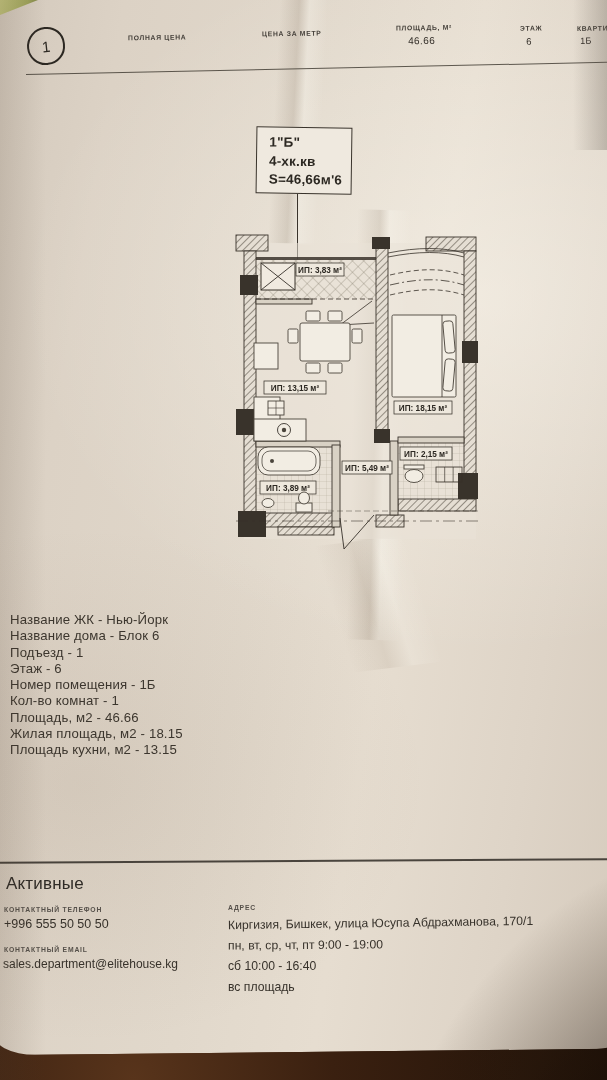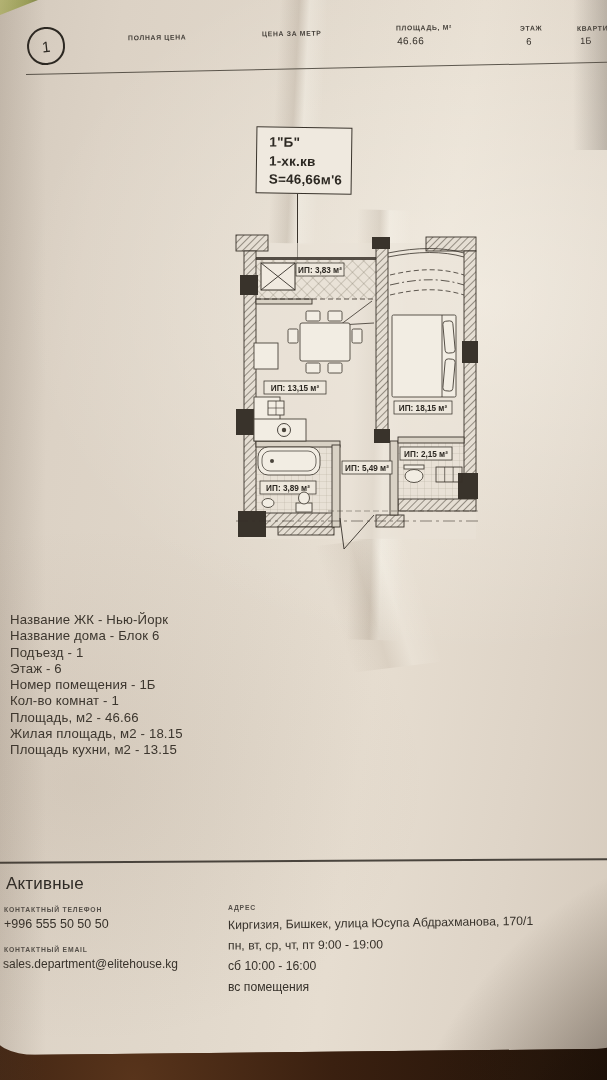--- a/index.html
+++ b/index.html
@@ -82,31 +82,31 @@
   <div class="abs crease c2"></div>
   <div class="abs crease c3"></div>
 
   <div class="abs badge">
     <span>1</span>
   </div>
   <div class="abs hrow">
     <div class="hlabel" style="left:128px;top:36px">ПОЛНАЯ ЦЕНА</div>
     <div class="hlabel" style="left:262px;top:34px">ЦЕНА ЗА МЕТР</div>
     <div class="hlabel" style="left:396px;top:30px">ПЛОЩАДЬ, М²</div>
-    <div class="hvalue" style="left:397px;top:41px">46.66</div>
+    <div class="hvalue" style="left:408px;top:41px">46.66</div>
     <div class="hlabel" style="left:520px;top:32px">ЭТАЖ</div>
     <div class="hvalue" style="left:526px;top:43px;font-size:9.5px">6</div>
     <div class="hlabel" style="left:577px;top:33px">КВАРТИР</div>
     <div class="hvalue" style="left:580px;top:44px;font-size:9px">1Б</div>
   </div>
   <div class="abs rule1"></div>
 
   <div class="abs callout">
     <div>1"Б"</div>
-    <div>1-хк.кв</div>
+    <div>4-хк.кв</div>
     <div>S=46,66м'6</div>
   </div>
   <div class="abs leader"></div>
   <div class="abs ldot"></div>
 
   <svg class="abs plan" width="252" height="352" viewBox="0 0 252 352">
     <defs>
       <pattern id="ph" patternUnits="userSpaceOnUse" width="5" height="5" patternTransform="rotate(45)">
         <rect width="5" height="5" fill="#e5ded3"></rect>
         <line x1="0" y1="0" x2="0" y2="5" stroke="#4c453b" stroke-width="1.1"></line>
@@ -247,20 +247,20 @@
   <div class="abs ftitle">Активные</div>
 
   <div class="flab" style="left:4px;top:906px">КОНТАКТНЫЙ ТЕЛЕФОН</div>
   <div class="fval" style="left:4px;top:917px;font-size:12.5px">+996 555 50 50 50</div>
   <div class="flab" style="left:4px;top:946px">КОНТАКТНЫЙ EMAIL</div>
   <div class="fval" style="left:3px;top:957px;font-size:12px">sales.department@elitehouse.kg</div>
 
   <div class="flab" style="left:228px;top:904px">АДРЕС</div>
   <div class="fval" style="left:228px;top:916px;font-size:12.2px;transform:rotate(-0.8deg)">Киргизия, Бишкек, улица Юсупа Абдрахманова, 170/1</div>
   <div class="fval" style="left:228px;top:938px;font-size:12.2px;transform:rotate(-0.4deg)">пн, вт, ср, чт, пт 9:00 - 19:00</div>
-  <div class="fval" style="left:228px;top:959px;font-size:12.2px">сб 10:00 - 16:00</div>
-  <div class="fval" style="left:228px;top:980px;font-size:12.2px">вс помещения</div>
+  <div class="fval" style="left:228px;top:959px;font-size:12.2px">сб 10:00 - 16:40</div>
+  <div class="fval" style="left:228px;top:980px;font-size:12.2px">вс площадь</div>
 
   <div class="abs vignette-l"></div>
   <div class="abs shade-tr"></div>
   <div class="abs shadow-br"></div>
 
 </div>
 
 </body></html>

